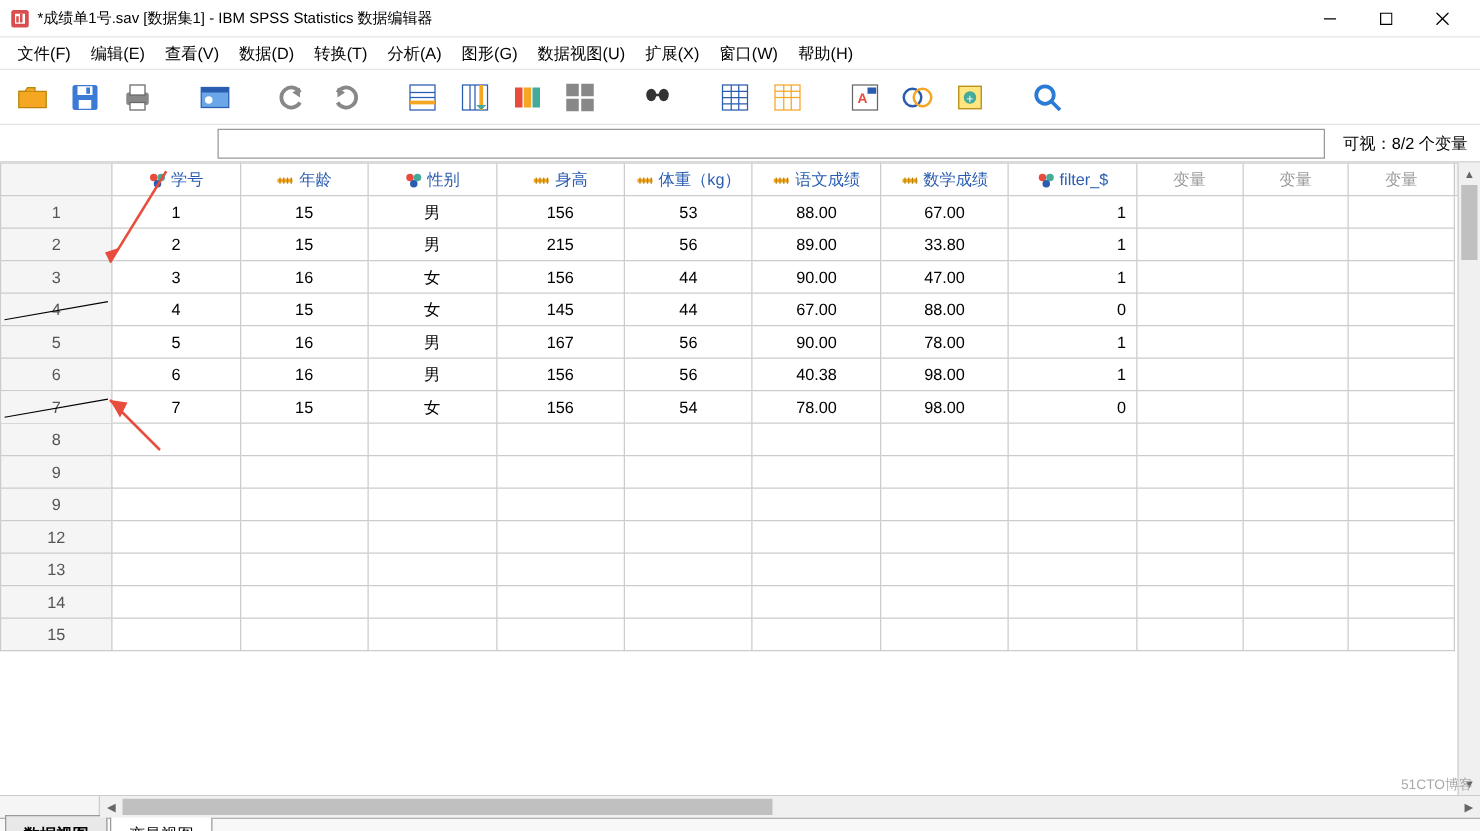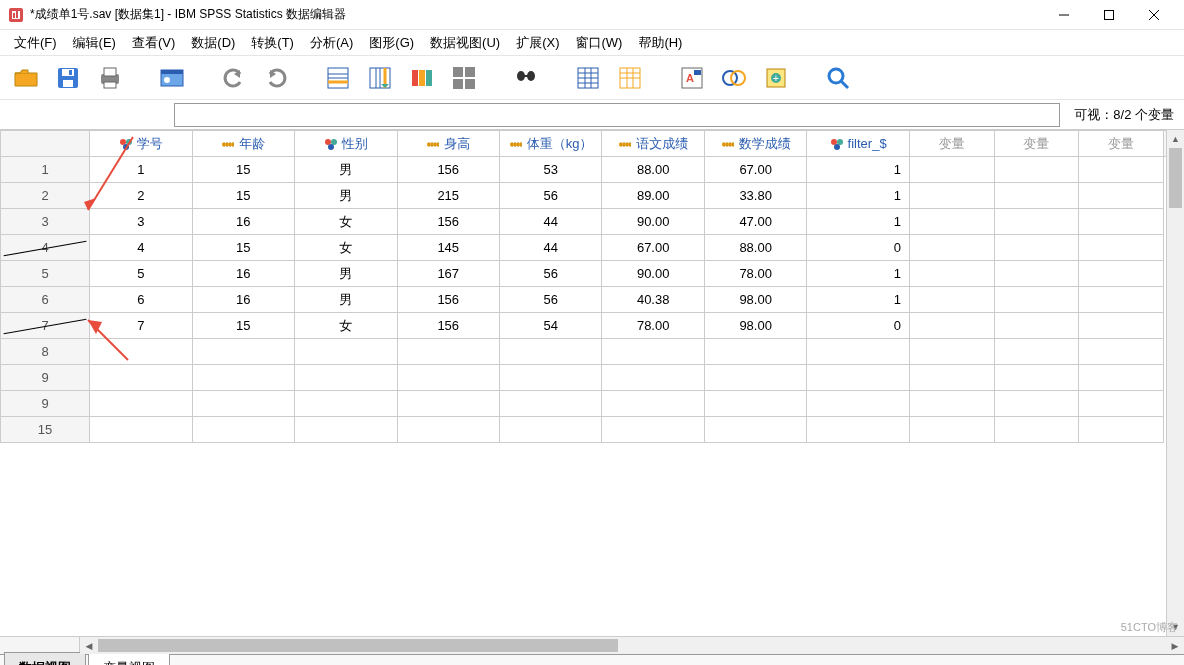--- a/index.html
+++ b/index.html
@@ -488,20 +488,65 @@
           <td></td>
           <td></td>
           <td></td>
           <td></td>
           <td></td>
           <td></td>
           <td></td>
           <td style="border:none"></td>
         </tr>
         <tr>
+          <th class="rownum">12</th>
+          <td></td>
+          <td></td>
+          <td></td>
+          <td></td>
+          <td></td>
+          <td></td>
+          <td></td>
+          <td></td>
+          <td></td>
+          <td></td>
+          <td></td>
+          <td style="border:none"></td>
+        </tr>
+        <tr>
+          <th class="rownum">13</th>
+          <td></td>
+          <td></td>
+          <td></td>
+          <td></td>
+          <td></td>
+          <td></td>
+          <td></td>
+          <td></td>
+          <td></td>
+          <td></td>
+          <td></td>
+          <td style="border:none"></td>
+        </tr>
+        <tr>
+          <th class="rownum">14</th>
+          <td></td>
+          <td></td>
+          <td></td>
+          <td></td>
+          <td></td>
+          <td></td>
+          <td></td>
+          <td></td>
+          <td></td>
+          <td></td>
+          <td></td>
+          <td style="border:none"></td>
+        </tr>
+        <tr>
           <th class="rownum">15</th>
           <td></td>
           <td></td>
           <td></td>
           <td></td>
           <td></td>
           <td></td>
           <td></td>
           <td></td>
           <td></td>

